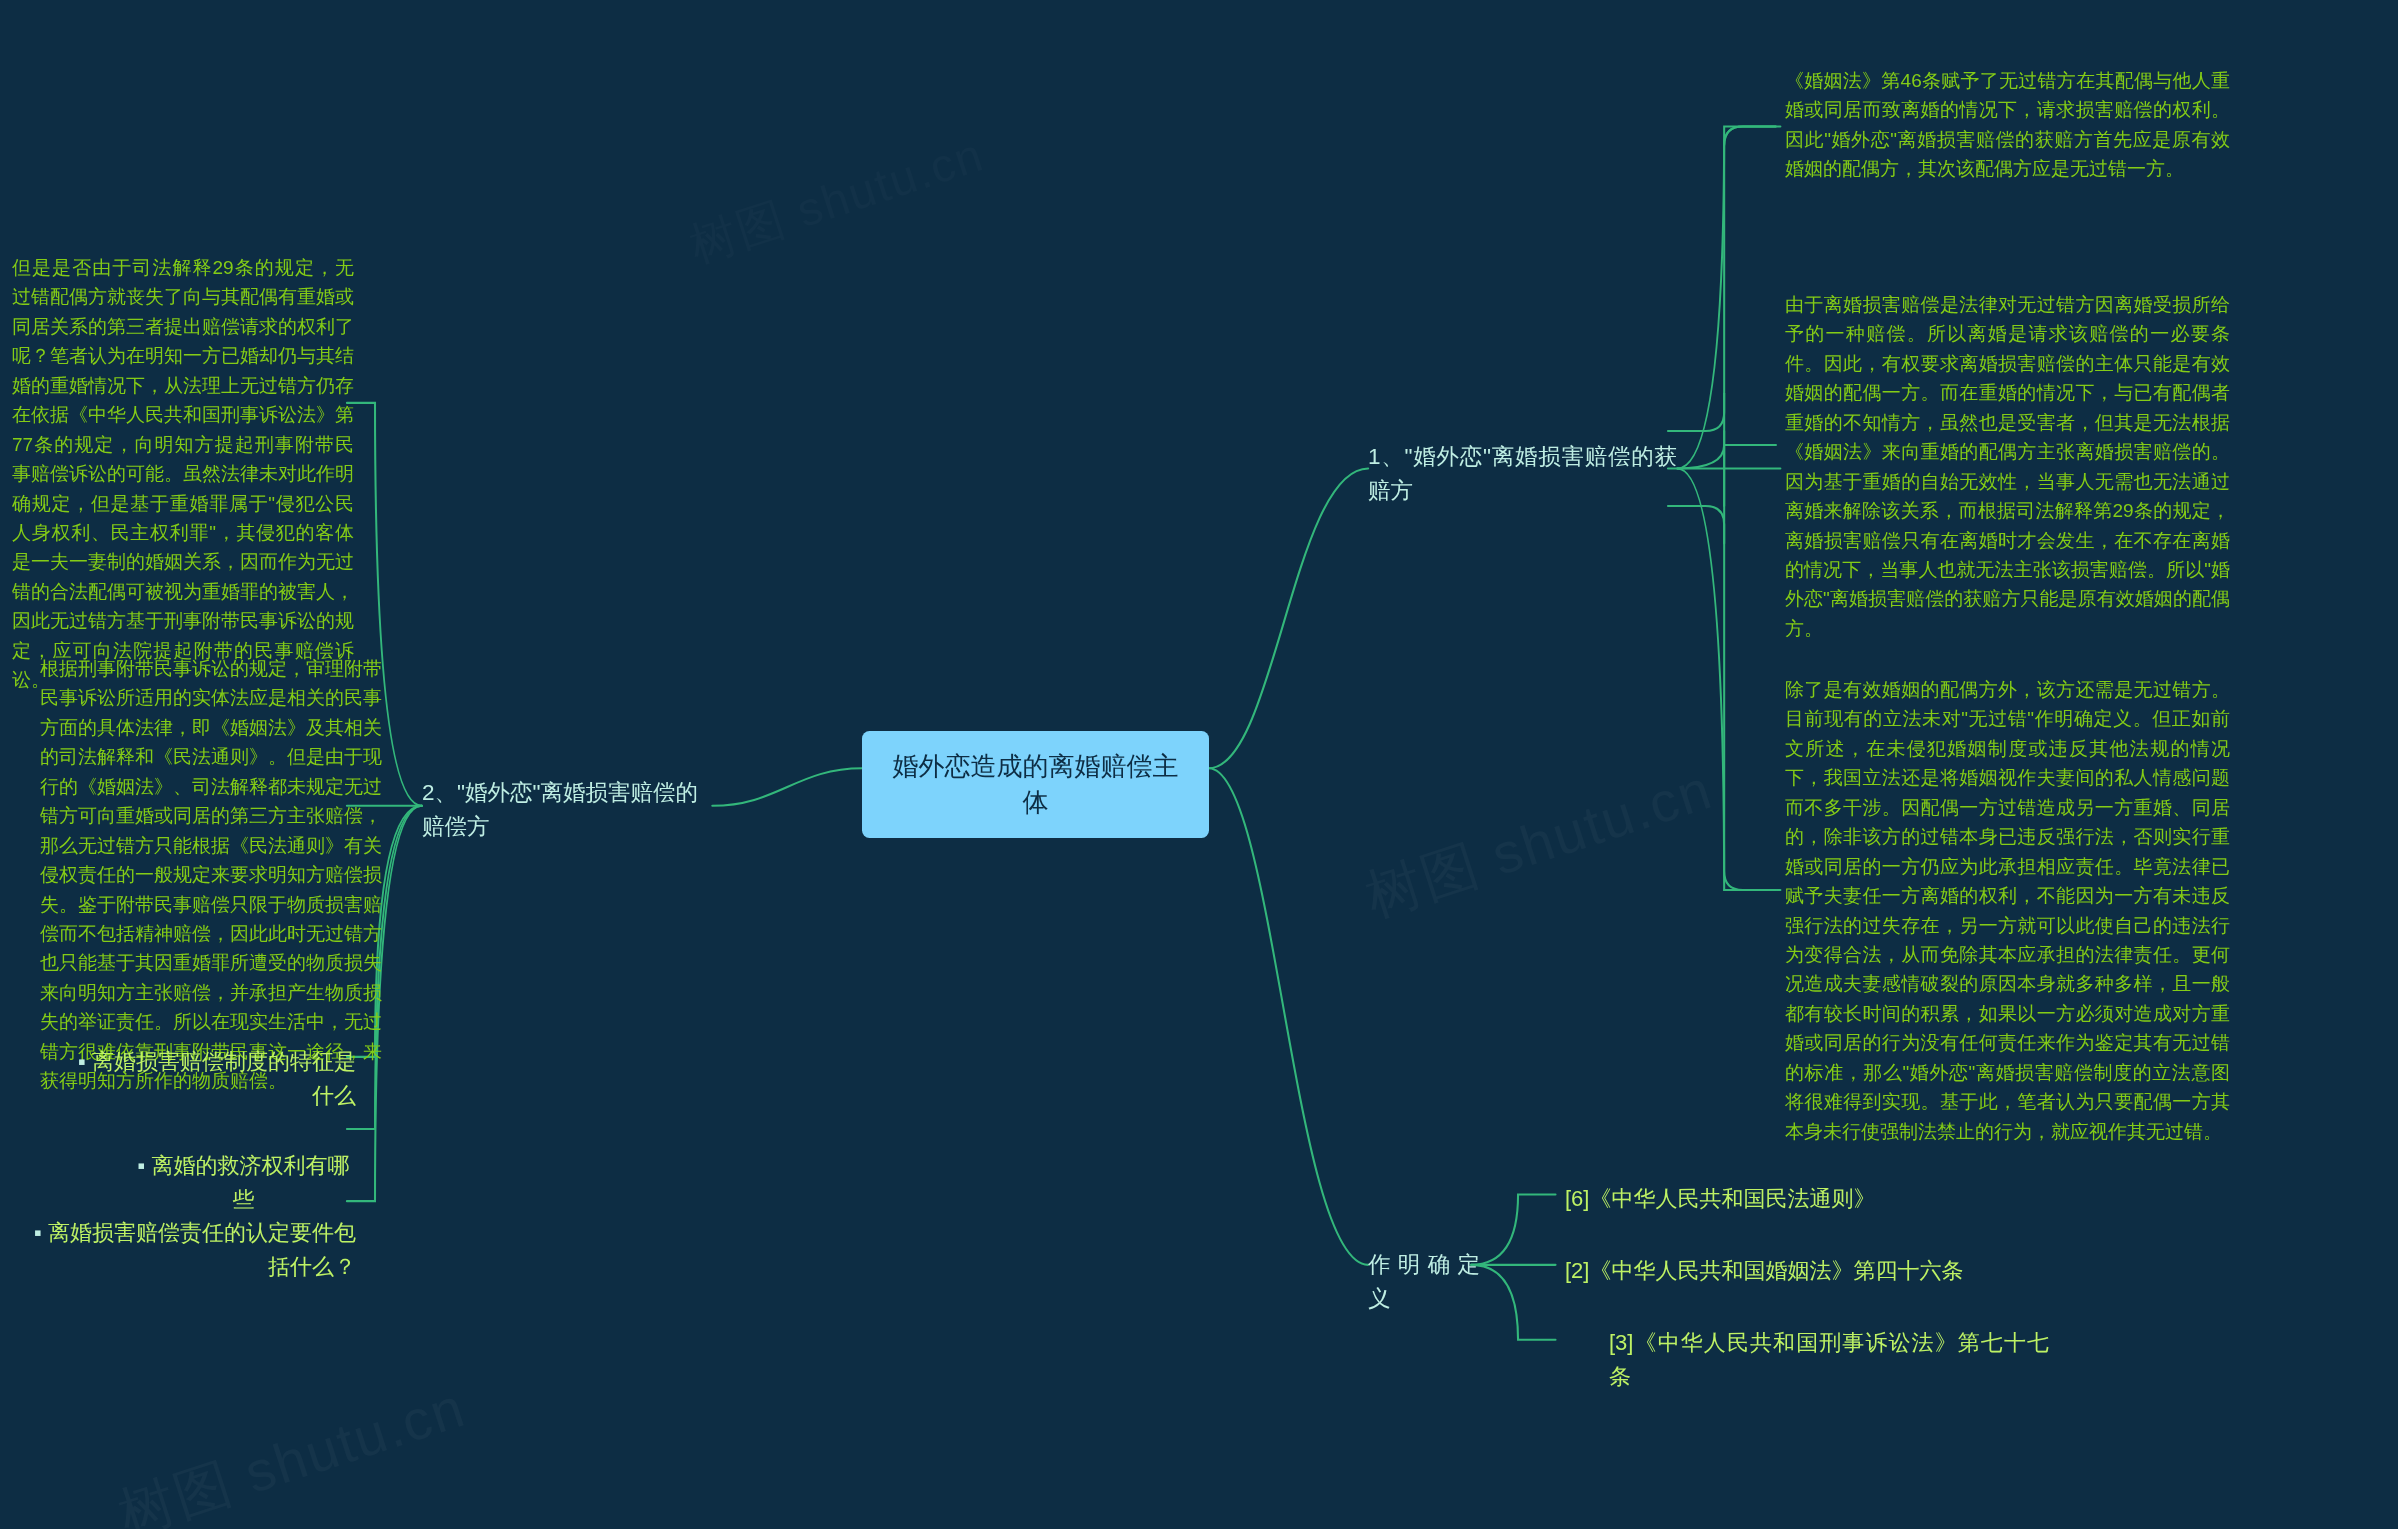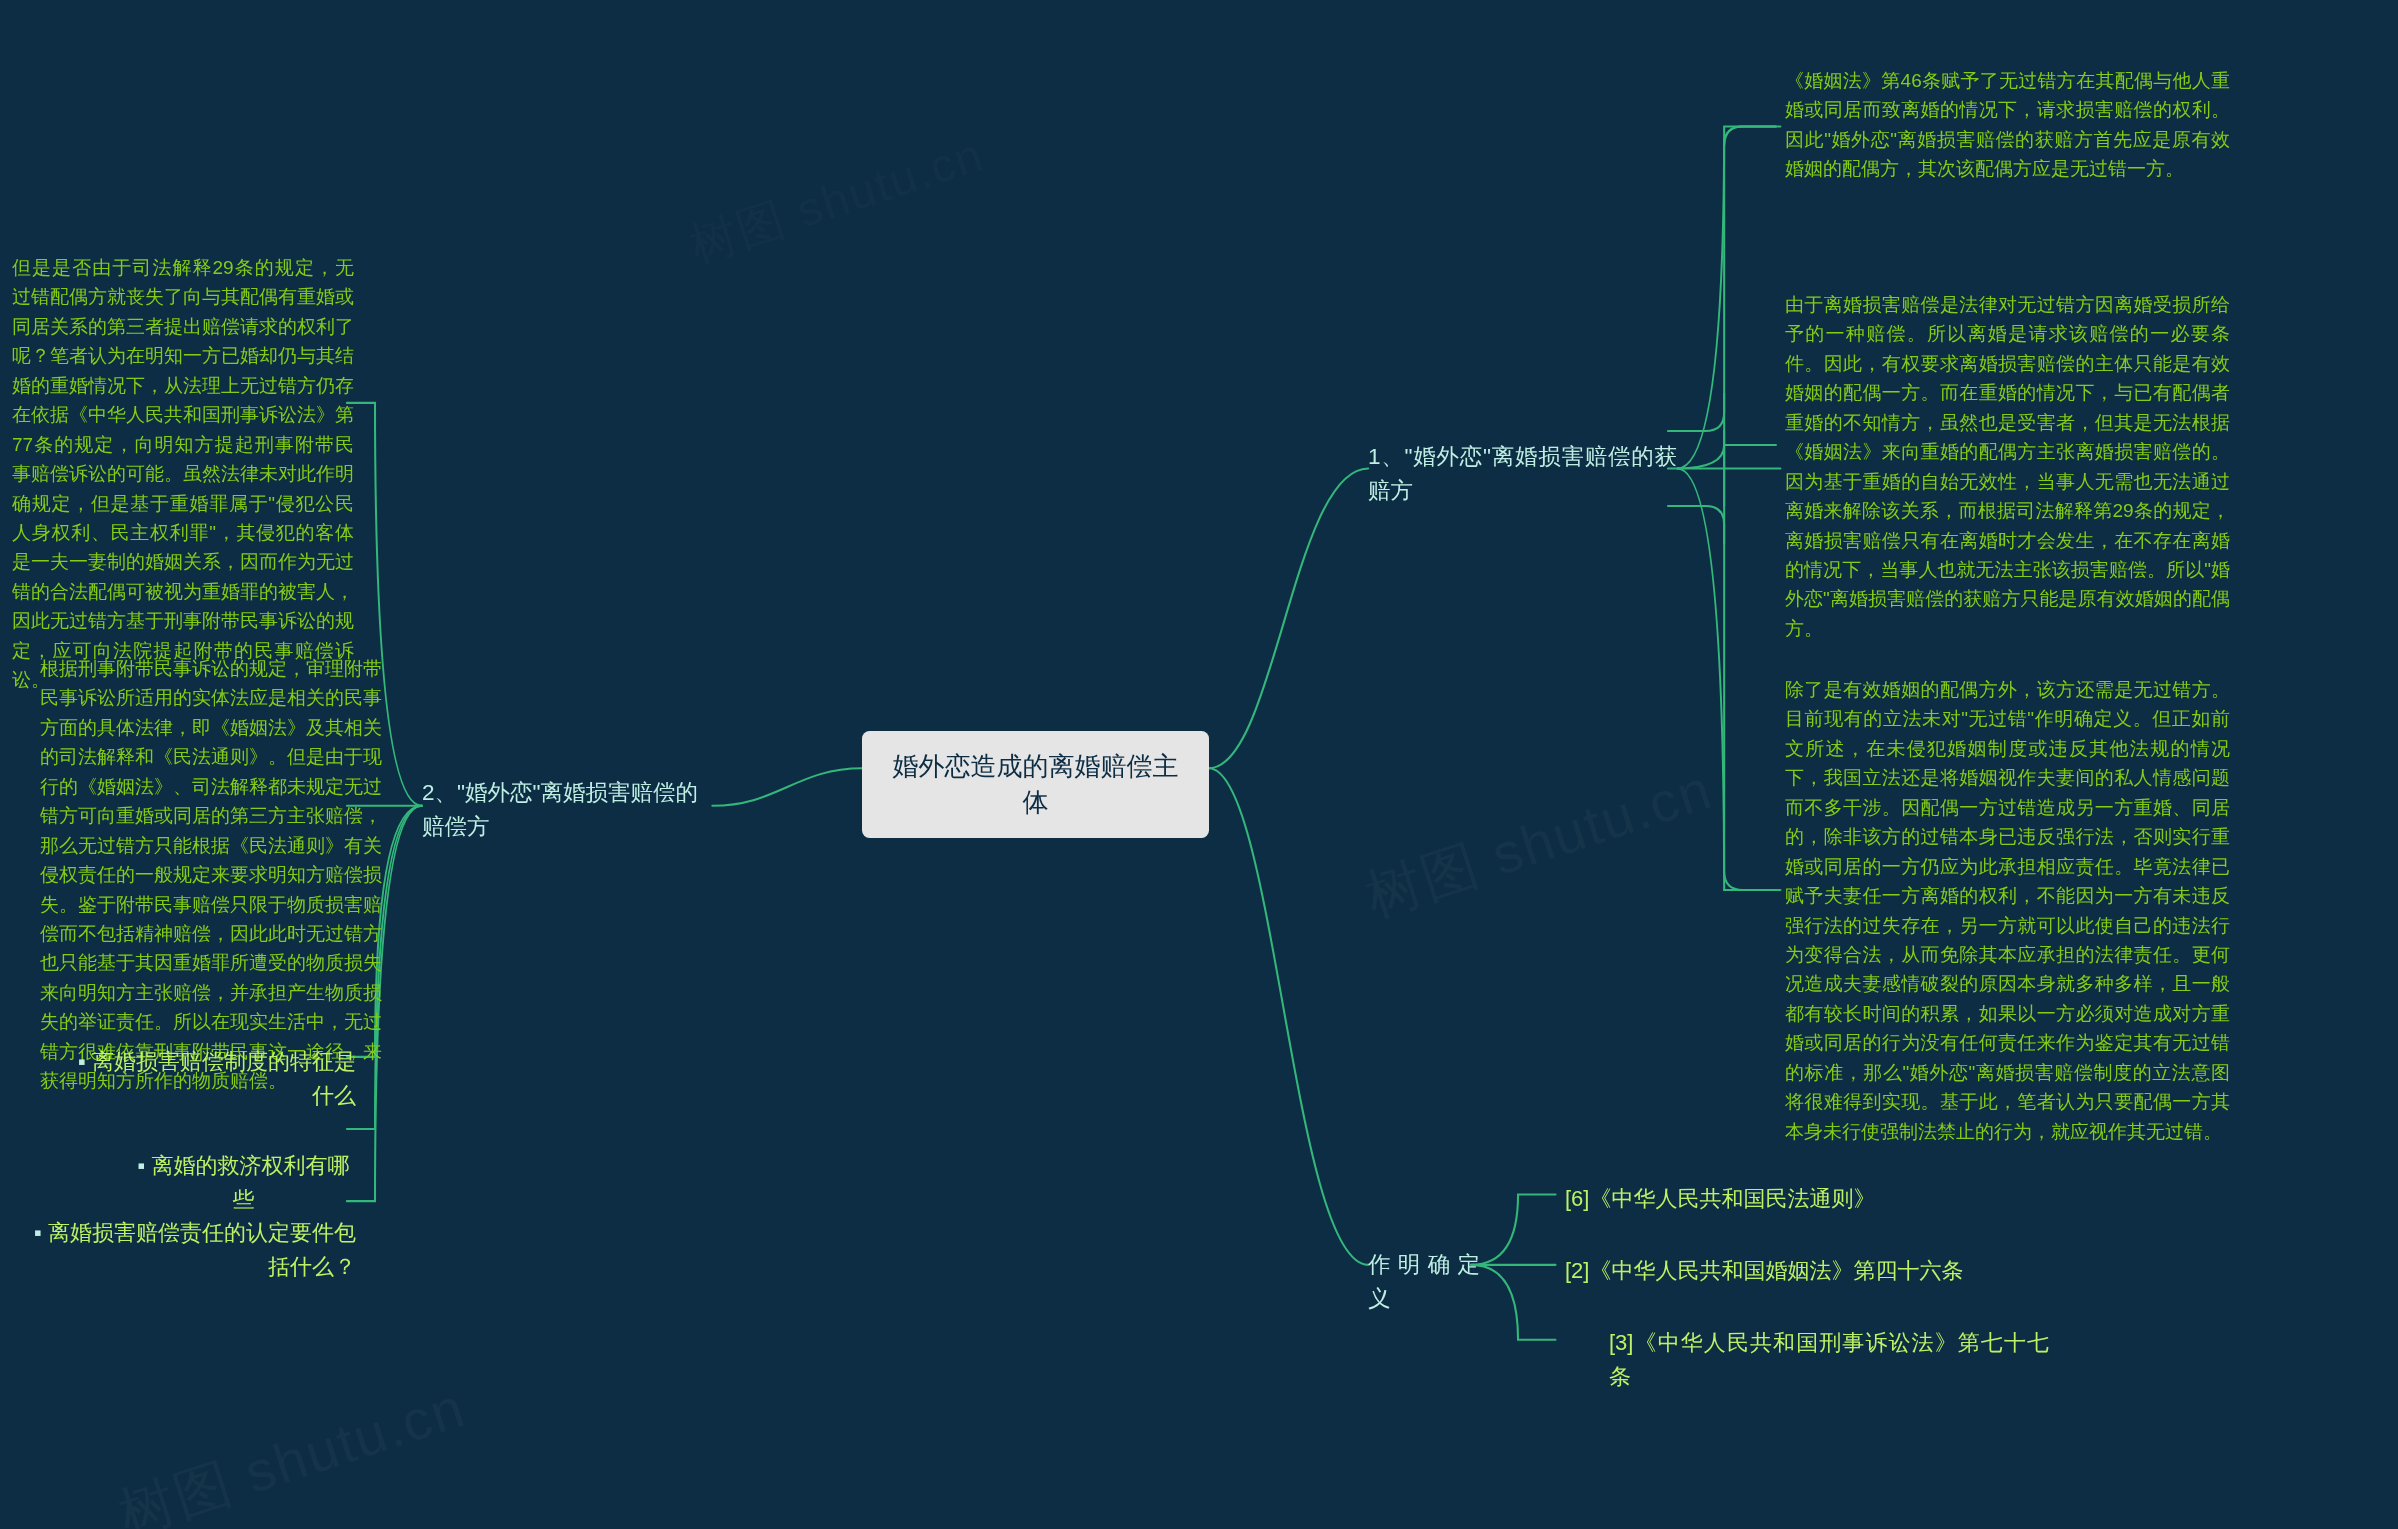--- a/index.html
+++ b/index.html
@@ -16,21 +16,21 @@
   }
   .node {
     position: absolute;
     color: #84cc16;
     font-size: 19px;
     line-height: 1.55;
     text-align: justify;
   }
   .center-node {
     position: absolute;
-    background: #e5e5e5;
+    background: #7dd3fc;
     color: #0d2d44;
     border-radius: 7.5px;
     padding: 17px 26px;
     font-size: 26px;
     font-weight: 500;
     text-align: center;
     line-height: 1.4;
   }
   .branch-title {
     color: #bfeee3;

